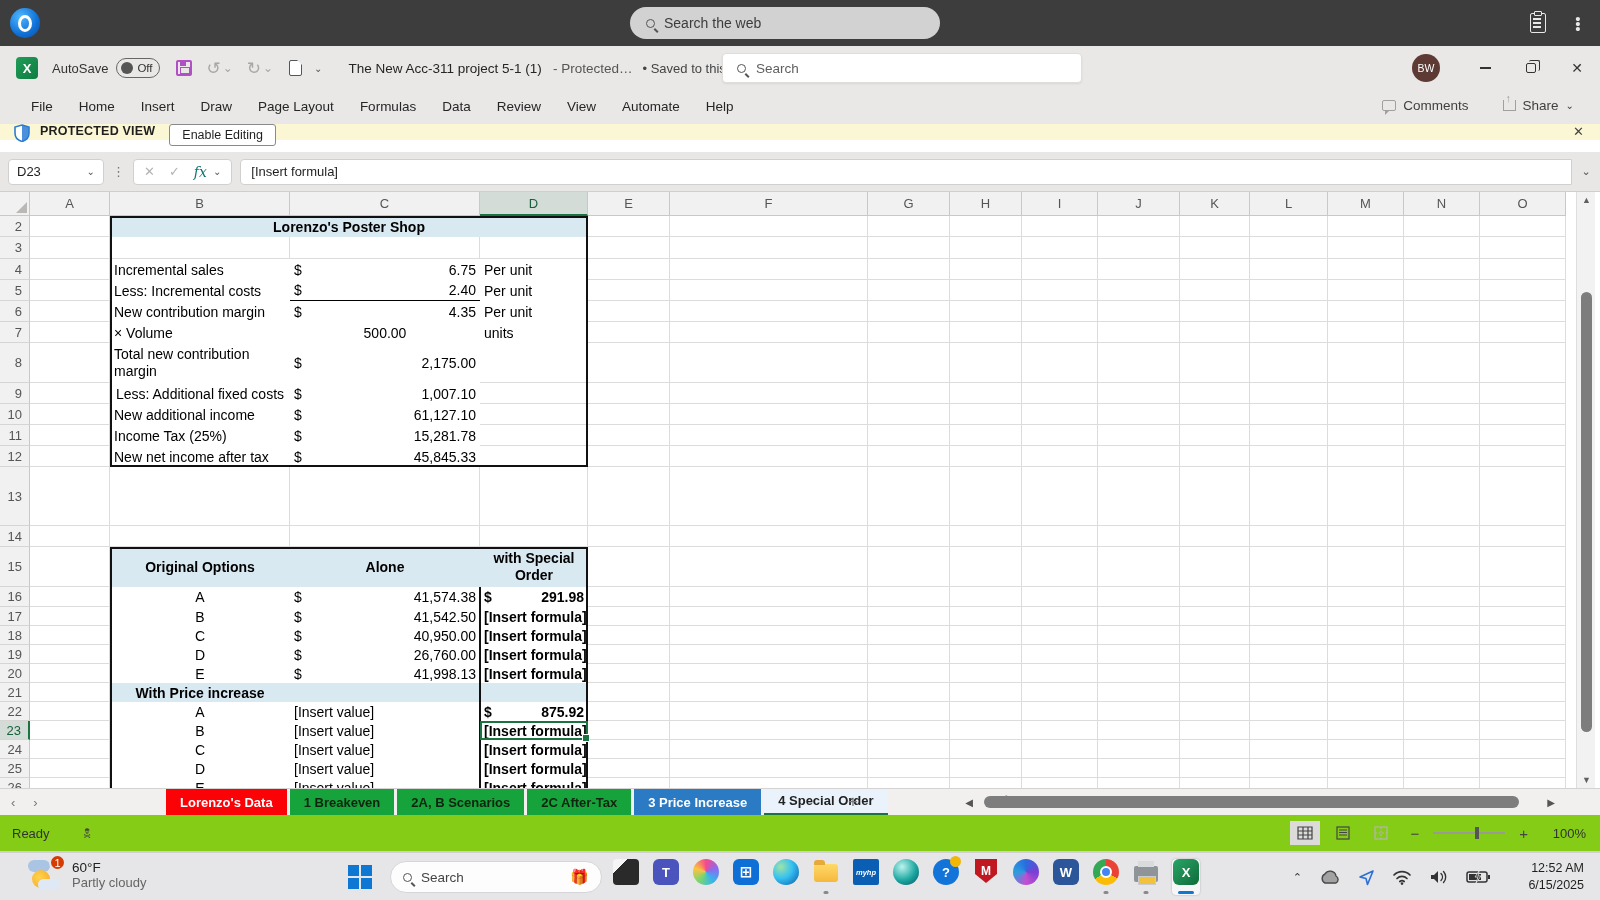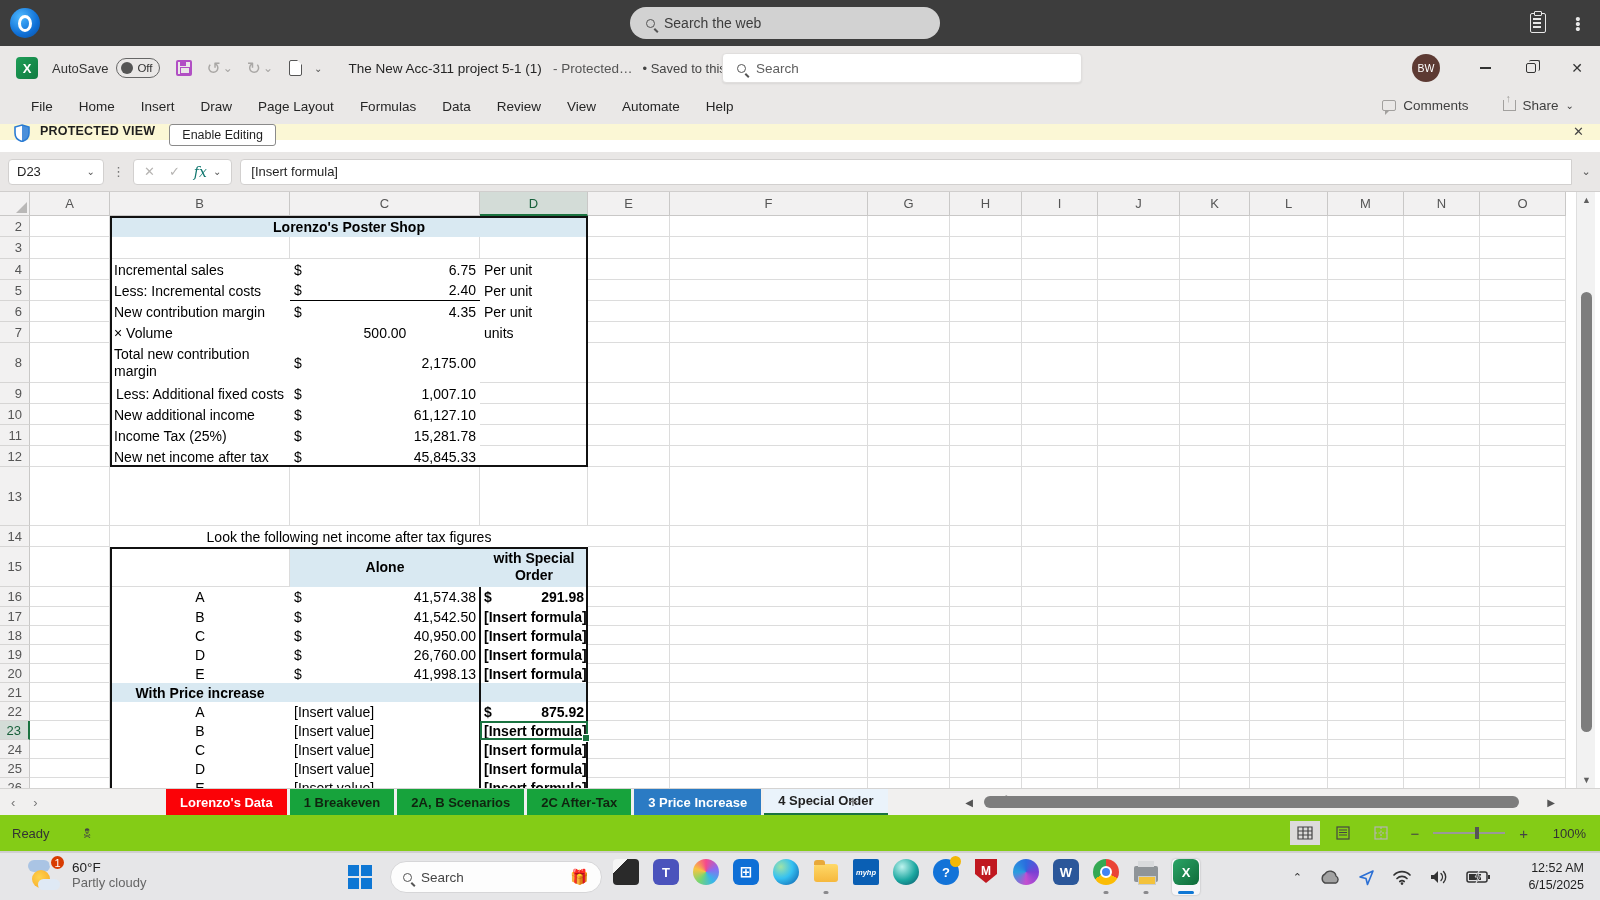--- a/index.html
+++ b/index.html
@@ -475,22 +475,22 @@
           <span class="cur">$</span>
           <span>15,281.78</span>
         </div>
         <div class="cell" style="left: 80px; top: 230px; width: 180px; height: 21px;">
           <span style="width: 100%; text-align: left;">New net income after tax</span>
         </div>
         <div class="cell" style="left: 260px; top: 230px; width: 190px; height: 21px;">
           <span class="cur">$</span>
           <span>45,845.33</span>
         </div>
-        <div class="cell k-caption" style="left: 80px; top: 310px; width: 478px; height: 21px;">
-          <span style="width: 100%; text-align: center;">Look the following net income after tax figures</span>
+        <div class="cell k-head" style="left: 80px; top: 331px; width: 180px; height: 40px;">
+          <span style="width: 100%; text-align: center;">Original Options</span>
         </div>
         <div class="cell k-head" style="left: 260px; top: 331px; width: 190px; height: 40px;">
           <span style="width: 100%; text-align: center;">Alone</span>
         </div>
         <div class="cell k-head k-wrap" style="left: 450px; top: 331px; width: 108px; height: 40px;">
           <span style="width: 100%; text-align: center;">with Special Order</span>
         </div>
         <div class="cell k-center" style="left: 80px; top: 371px; width: 180px; height: 20px;">
           <span style="width: 100%; text-align: center;">A</span>
         </div>

